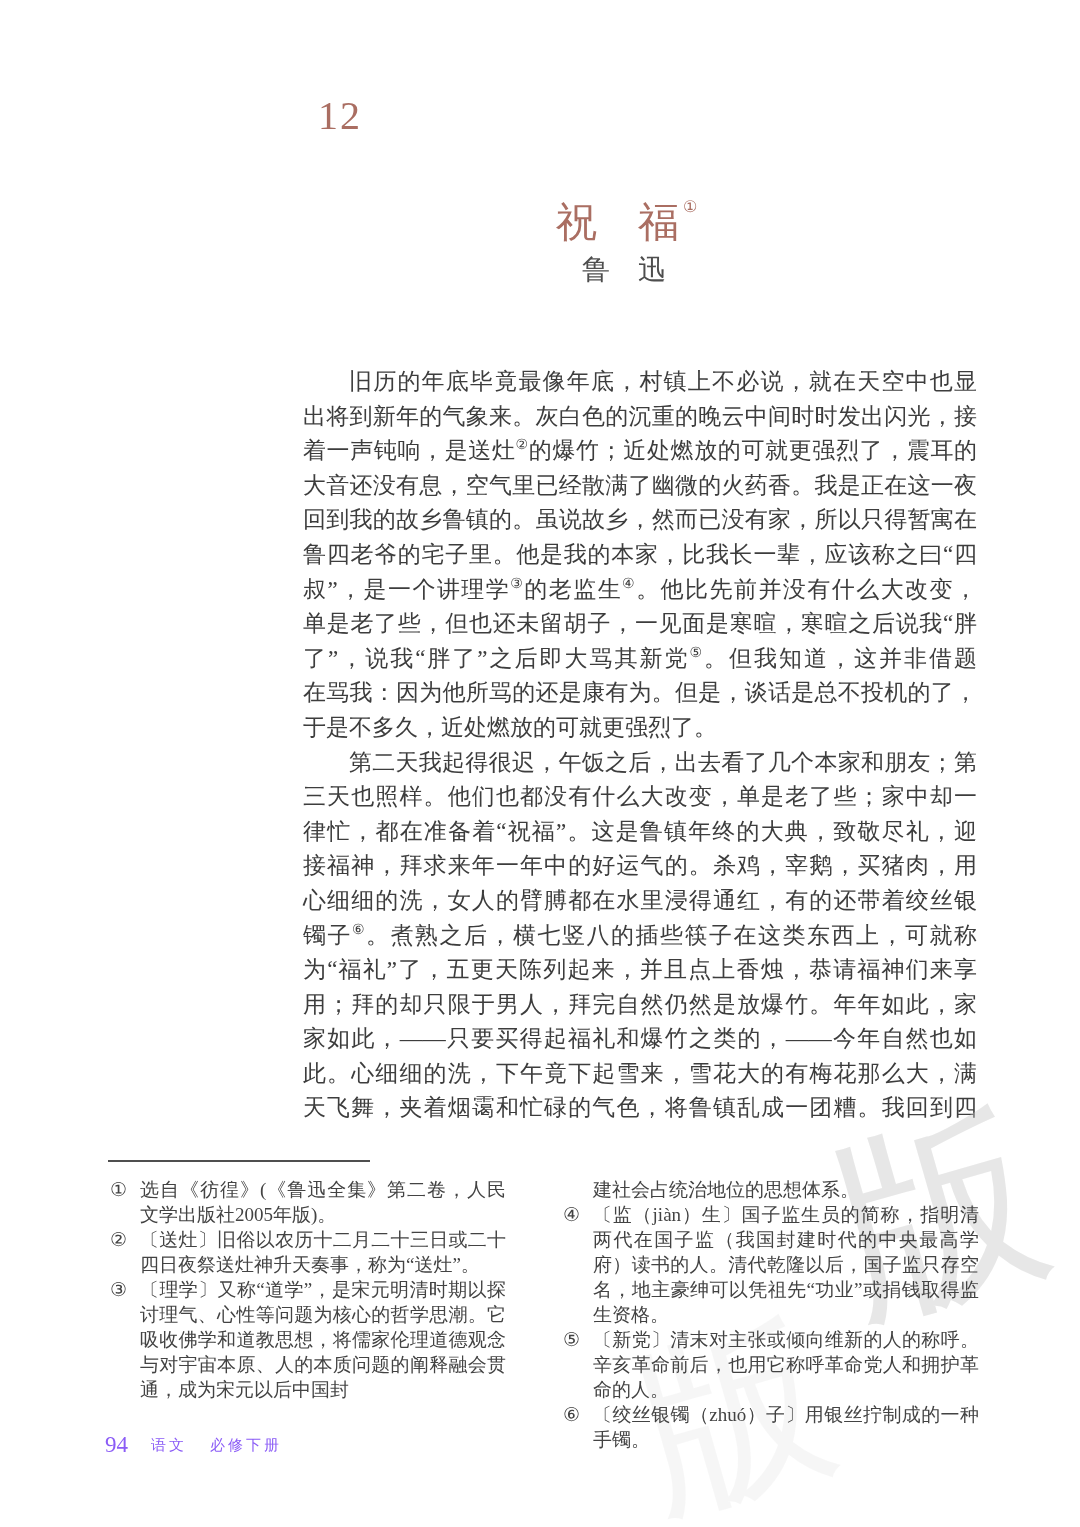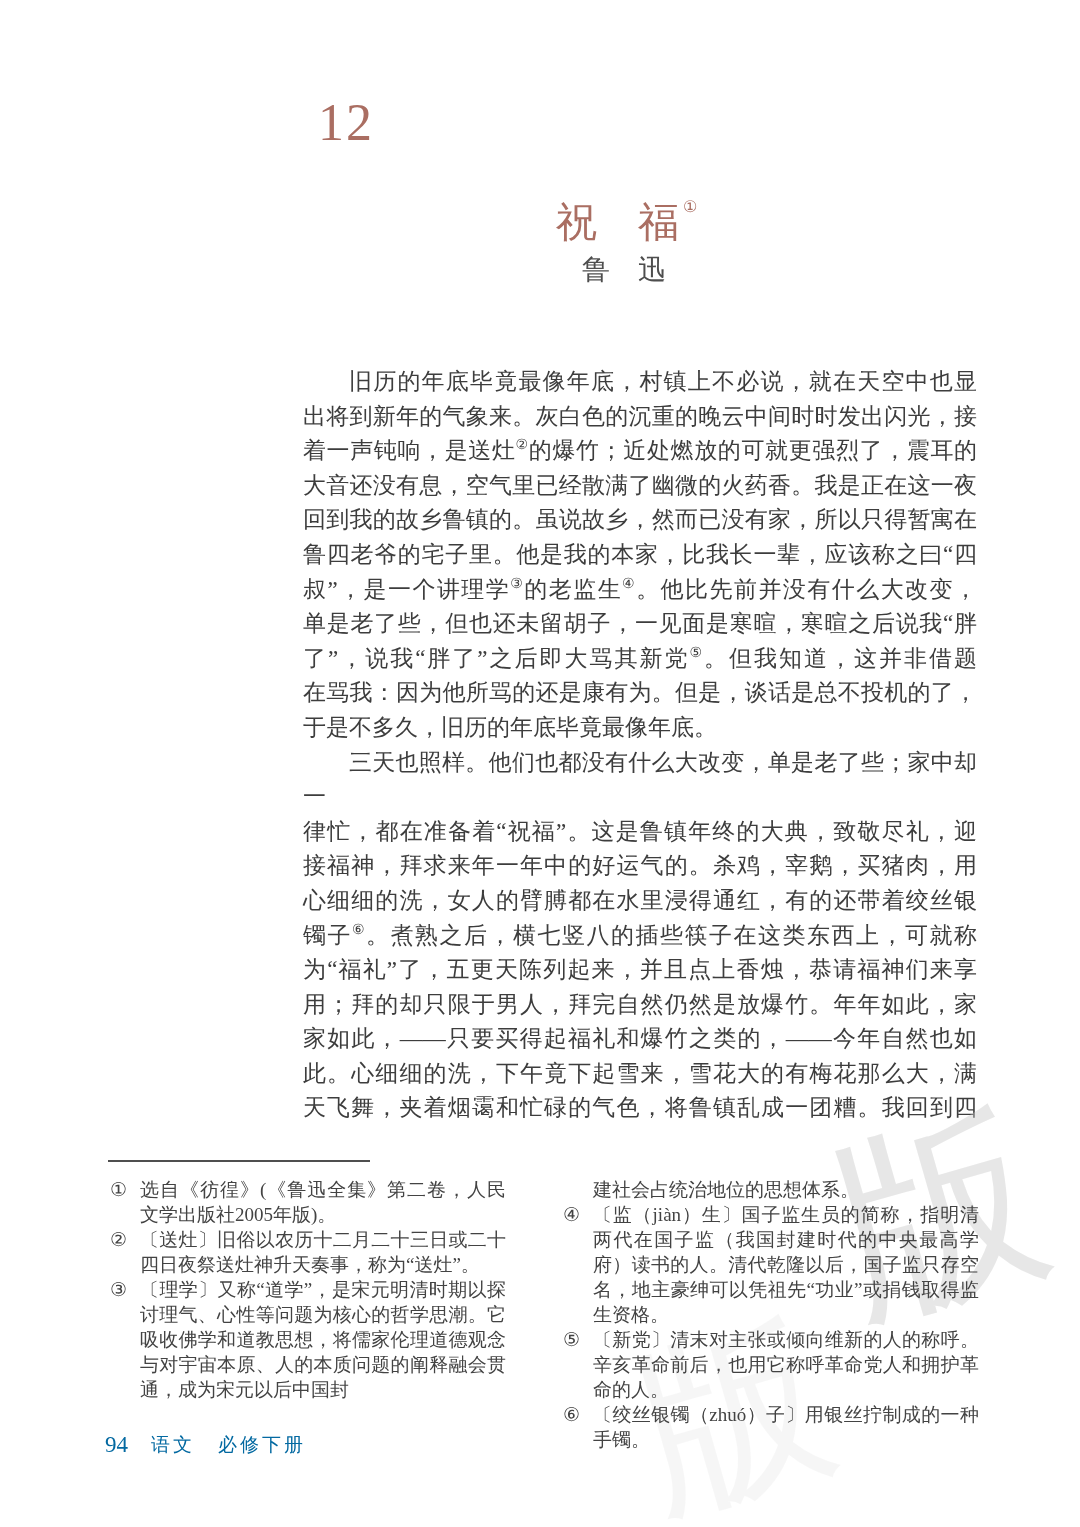--- a/index.html
+++ b/index.html
@@ -9,21 +9,21 @@
     height: 1527px;
     margin: 0 auto;
     background: #ffffff;
     font-family: "Liberation Serif", serif;
     overflow: hidden;
   }
   .lesson-number {
     position: absolute;
     left: 318px;
     top: 94px;
-    font-size: 52px;
+    font-size: 40px;
     line-height: 1.1;
     color: #aa6e62;
     letter-spacing: 2px;
   }
   .title {
     position: absolute;
     left: 556px;
     top: 180px;
     font-size: 41px;
     line-height: 1.2;
@@ -87,24 +87,24 @@
   .fn-item { display: flex; align-items: flex-start; }
   .fn-num  { flex: 0 0 30px; }
   .fn-text { flex: 1 1 auto; text-align: justify; }
   .footer {
     position: absolute;
     left: 105px;
     top: 1432px;
     display: flex;
     align-items: center;
     gap: 23px;
-    color: #0369a1;
+    color: #8b5cf6;
   }
   .footer .page-number { font-size: 23px; }
-  .footer .subject, .footer .volume { font-size: 19px; letter-spacing: 3px; }
+  .footer .subject, .footer .volume { font-size: 15px; letter-spacing: 3px; }
   .watermark {
     position: absolute;
     color: #c7c7c7;
     font-family: "DejaVu Serif", serif;
     pointer-events: none;
     user-select: none;
   }
   .watermark.wm-main {
     left: 838px;
     top: 1078px;
@@ -136,23 +136,24 @@
         <div class="line">旧历的年底毕竟最像年底，村镇上不必说，就在天空中也显</div>
         <div class="line">出将到新年的气象来。灰白色的沉重的晚云中间时时发出闪光，接</div>
         <div class="line">着一声钝响，是送灶<sup class="ref">②</sup>的爆竹；近处燃放的可就更强烈了，震耳的</div>
         <div class="line">大音还没有息，空气里已经散满了幽微的火药香。我是正在这一夜</div>
         <div class="line">回到我的故乡鲁镇的。虽说故乡，然而已没有家，所以只得暂寓在</div>
         <div class="line">鲁四老爷的宅子里。他是我的本家，比我长一辈，应该称之曰“四</div>
         <div class="line">叔”，是一个讲理学<sup class="ref">③</sup>的老监生<sup class="ref">④</sup>。他比先前并没有什么大改变，</div>
         <div class="line">单是老了些，但也还未留胡子，一见面是寒暄，寒暄之后说我“胖</div>
         <div class="line">了”，说我“胖了”之后即大骂其新党<sup class="ref">⑤</sup>。但我知道，这并非借题</div>
         <div class="line">在骂我：因为他所骂的还是康有为。但是，谈话是总不投机的了，</div>
-        <div class="line">于是不多久，旧历的年底毕竟最像年底。</div>
+        <div class="line">于是不多久，近处燃放的可就更强烈了。</div>
       </div>
     <div class="paragraph" data-last-line="justify">
+        <div class="line">第二天我起得很迟，午饭之后，出去看了几个本家和朋友；第</div>
         <div class="line">三天也照样。他们也都没有什么大改变，单是老了些；家中却一</div>
         <div class="line">律忙，都在准备着“祝福”。这是鲁镇年终的大典，致敬尽礼，迎</div>
         <div class="line">接福神，拜求来年一年中的好运气的。杀鸡，宰鹅，买猪肉，用</div>
         <div class="line">心细细的洗，女人的臂膊都在水里浸得通红，有的还带着绞丝银</div>
         <div class="line">镯子<sup class="ref">⑥</sup>。煮熟之后，横七竖八的插些筷子在这类东西上，可就称</div>
         <div class="line">为“福礼”了，五更天陈列起来，并且点上香烛，恭请福神们来享</div>
         <div class="line">用；拜的却只限于男人，拜完自然仍然是放爆竹。年年如此，家</div>
         <div class="line">家如此，——只要买得起福礼和爆竹之类的，——今年自然也如</div>
         <div class="line">此。心细细的洗，下午竟下起雪来，雪花大的有梅花那么大，满</div>
         <div class="line">天飞舞，夹着烟霭和忙碌的气色，将鲁镇乱成一团糟。我回到四</div>

